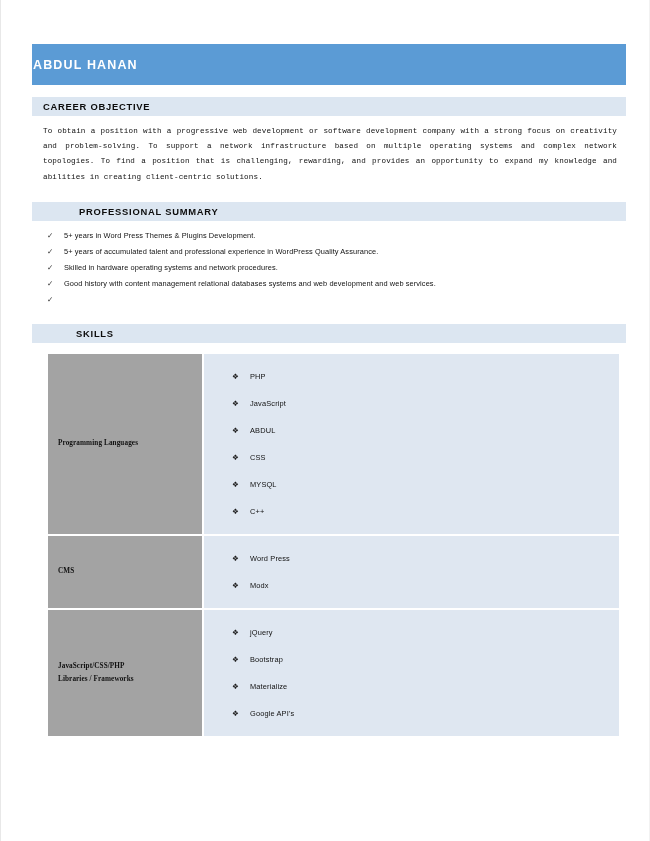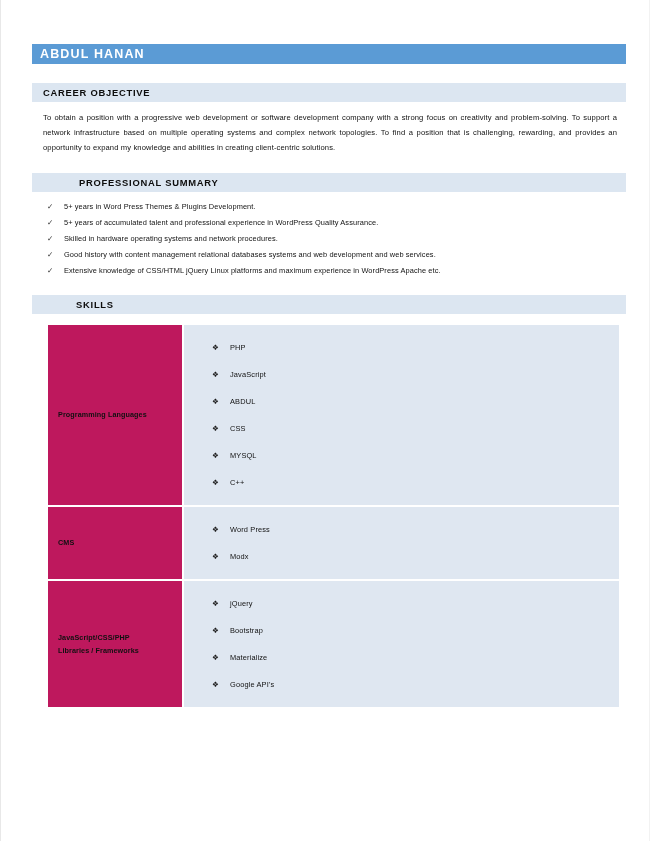--- a/index.html
+++ b/index.html
@@ -30,24 +30,24 @@
   #content {
     position: absolute;
     left: 31px;
     top: 44px;
     width: 594px;
   }
 
   
   .name-banner {
     background: #5b9bd5;
-    height: 20px;
+    height: 41px;
     display: flex;
     align-items: center;
-    padding-left: 8px;
+    padding-left: 1px;
     box-sizing: border-box;
   }
   .name-banner .name-text {
     color: #ffffff;
     font-size: 12.5px;
     font-weight: bold;
     letter-spacing: 1.15px;
   }
 
   
@@ -59,31 +59,32 @@
     padding-left: 11px;
     box-sizing: border-box;
     width: 594px;
   }
   .section-bar .section-title {
     font-size: 9.4px;
     font-weight: bold;
     letter-spacing: 0.75px;
     color: #0d0d0d;
   }
-  .bar-gap-top { margin-top: 19px; text-align: right; }
+  .bar-gap-top { margin-top: 12px; text-align: right; }
 
   
   .objective {
     margin-top: 8px;
     padding: 0 9px 0 11px;
     font-size: 7.6px;
     line-height: 15.2px;
     text-align: justify;
     letter-spacing: 0.12px;
     color: #111111;
+    font-family: Liberation Mono, monospace;
   }
 
   
   .check-list {
     margin-top: 7px;
     padding-left: 15px;
   }
   .check-item {
     display: flex;
     align-items: flex-start;
@@ -110,24 +111,25 @@
     margin-left: 14px;
     width: 575px;
     border-collapse: separate;
     border-spacing: 2px;
   }
   .skills-table td {
     vertical-align: middle;
     padding: 0;
   }
   .skills-table td.cat {
-    width: 134px;
-    background: #be185d;
+    width: 154px;
+    background: #a3a3a3;
     padding: 8px 0 8px 10px;
     box-sizing: border-box;
+    font-family: Liberation Serif, serif;
   }
   .skills-table td.cat .cat-text {
     font-size: 7.2px;
     font-weight: bold;
     line-height: 13px;
     color: #111111;
     letter-spacing: 0.1px;
     display: block;
     white-space: pre-line;
   }
@@ -187,21 +189,20 @@
       <div class="check-item">
         <span class="tick">✓</span>
         <span class="txt">Skilled in hardware operating systems and network procedures.</span>
       </div>
       <div class="check-item">
         <span class="tick">✓</span>
         <span class="txt">Good history with content management relational databases systems and web development and web services.</span>
       </div>
       <div class="check-item">
         <span class="tick">✓</span>
-        <span class="txt">Extensive knowledge of CSS/HTML jQuery Linux platforms and maximum experience in WordPress Apache etc.</span>
       </div>
     </div>
 
     <div class="section-bar" style="margin-top:16px;padding-left:44px;">
       <span class="section-title">SKILLS</span>
     </div>
 
     <table class="skills-table">
       <tbody>
         <tr>

